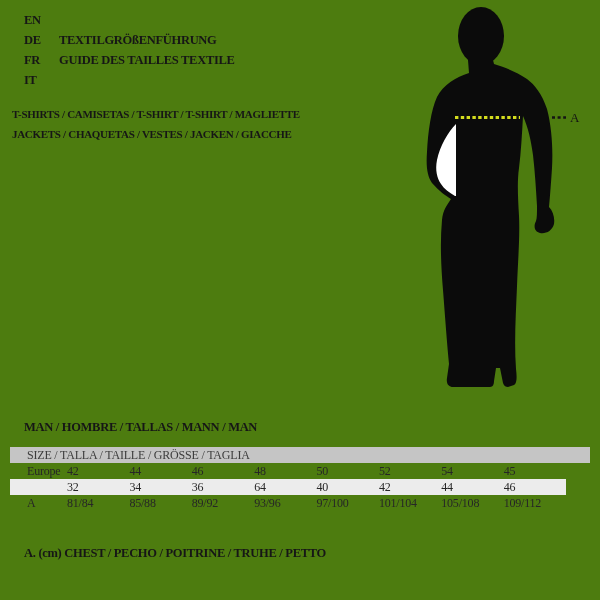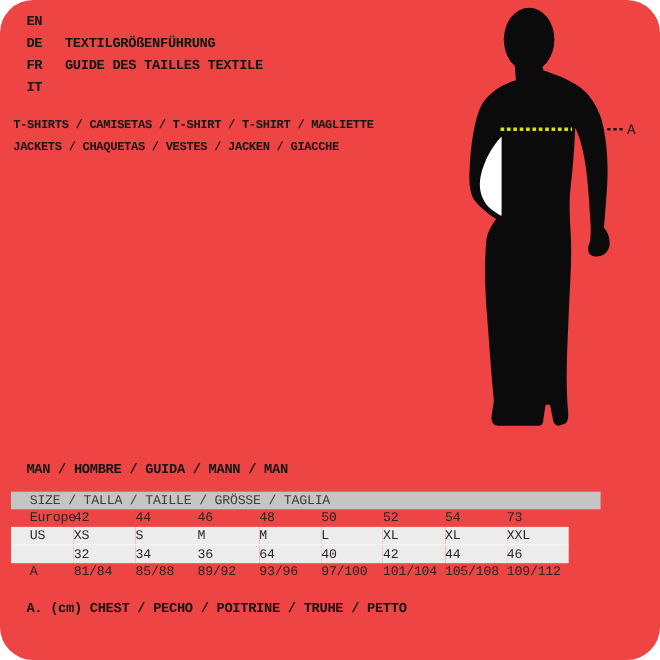--- a/index.html
+++ b/index.html
@@ -1,40 +1,40 @@
 <!DOCTYPE html>
 <html><head>
 <meta charset="utf-8">
 <style>
   html,body{margin:0;padding:0;background:#fff;}
   #canvas{
-    position:relative;width:600px;height:600px;background:#ef4444;
-    font-family:Liberation Mono, monospace;color:#161616;overflow:hidden;border-radius:30px;
+    position:relative;width:600px;height:600px;background:#4d7c0f;
+    font-family:Liberation Serif, serif;color:#161616;overflow:hidden;
   }
   
   .langs{position:absolute;left:24px;top:10px;}
   .lang-row{display:flex;height:20px;line-height:20px;font-weight:bold;
     font-size:12.5px;letter-spacing:-0.3px;}
   .lang-code{width:35px;flex:0 0 35px;}
   
   .cats{position:absolute;left:12px;top:104px;font-weight:bold;
     font-size:11px;letter-spacing:-0.3px;line-height:20px;white-space:nowrap;}
   
   svg.figure{position:absolute;left:410px;top:0;}
   
   .man-title{position:absolute;left:24px;top:420px;font-weight:bold;
     font-size:12.5px;letter-spacing:-0.3px;}
   
   .thead{
-    position:absolute;left:10px;top:447px;width:536px;height:16px;
+    position:absolute;left:10px;top:447px;width:580px;height:16px;
     box-sizing:border-box;padding-left:17px;background:#c5c5c5;
     font-size:12px;line-height:16px;color:#3c3c3c;letter-spacing:-0.2px;
   }
   table.sizes{
-    position:absolute;left:10px;top:463px;width:507px;
+    position:absolute;left:10px;top:463px;width:556px;
     border-collapse:collapse;table-layout:fixed;
     font-size:12px;color:#262626;
   }
   table.sizes td{height:16px;padding:0;line-height:16px;letter-spacing:-0.2px;}
   table.sizes td.lbl{width:40px;text-align:left;padding-left:17px;}
   tr.alt{background:#ececec;}
   tr.sep{border-bottom:1px solid #ffffff;}
   
   .footnote{position:absolute;left:24px;top:546px;font-weight:bold;
     font-size:12.5px;letter-spacing:-0.3px;}
@@ -99,47 +99,36 @@
       C143,150 142,128 137,109
       C132,94 125,85 117,79
       C107,72 94,67 84,64
       L83,60 Z"></path>
     <path fill="#ffffff" d="M46,124 C38,132 30,146 27,160 C25,170 27,178 31,184 C34,189 39,192 45,196 L46,196 Z"></path>
     <line x1="45" y1="117.5" x2="110" y2="117.5" stroke="#d4dc1e" stroke-width="3.2" stroke-dasharray="3.4 2.4"></line>
     <line x1="142" y1="117.5" x2="156" y2="117.5" stroke="#141414" stroke-width="2.4" stroke-dasharray="3 2.6"></line>
     <text x="160" y="122" font-size="13" fill="#141414">A</text>
   </svg>
 
-  <div class="man-title">MAN / HOMBRE / GUIDA / MANN / MAN</div>
+  <div class="man-title">MAN / HOMBRE / TALLAS / MANN / MAN</div>
 
   <div class="thead">SIZE / TALLA / TAILLE / GRÖSSE / TAGLIA</div>
 
   <table class="sizes">
     <tbody>
       <tr>
         <td class="lbl">Europe</td>
         <td>42</td>
         <td>44</td>
         <td>46</td>
         <td>48</td>
         <td>50</td>
         <td>52</td>
         <td>54</td>
-        <td>73</td>
-      </tr>
-      <tr class="alt sep">
-        <td class="lbl">US</td>
-        <td>XS</td>
-        <td>S</td>
-        <td>M</td>
-        <td>M</td>
-        <td>L</td>
-        <td>XL</td>
-        <td>XL</td>
-        <td>XXL</td>
+        <td>45</td>
       </tr>
       <tr class="alt">
         <td class="lbl"></td>
         <td>32</td>
         <td>34</td>
         <td>36</td>
         <td>64</td>
         <td>40</td>
         <td>42</td>
         <td>44</td>

